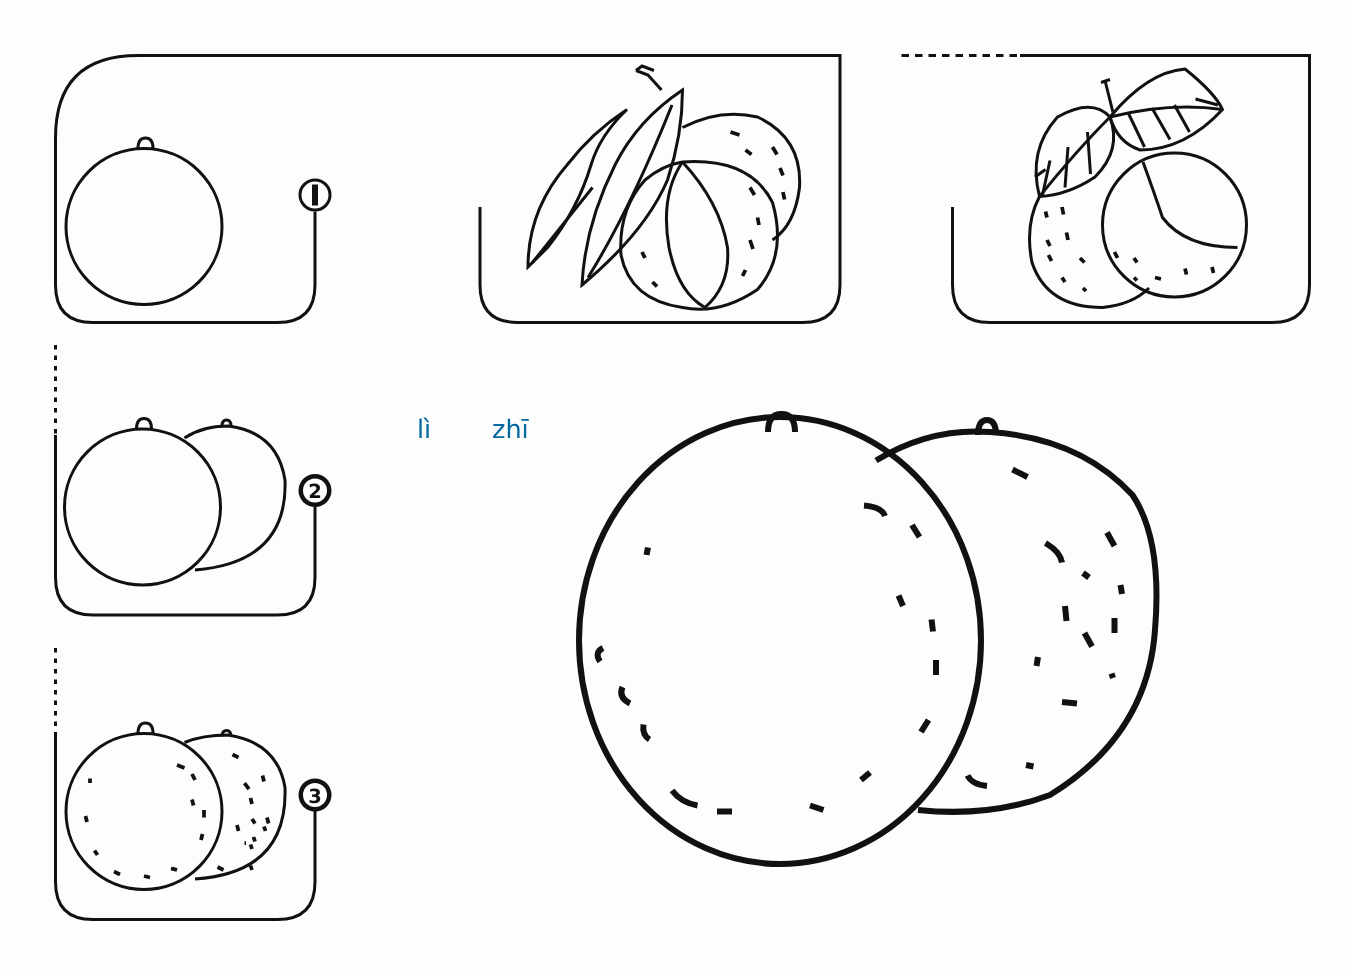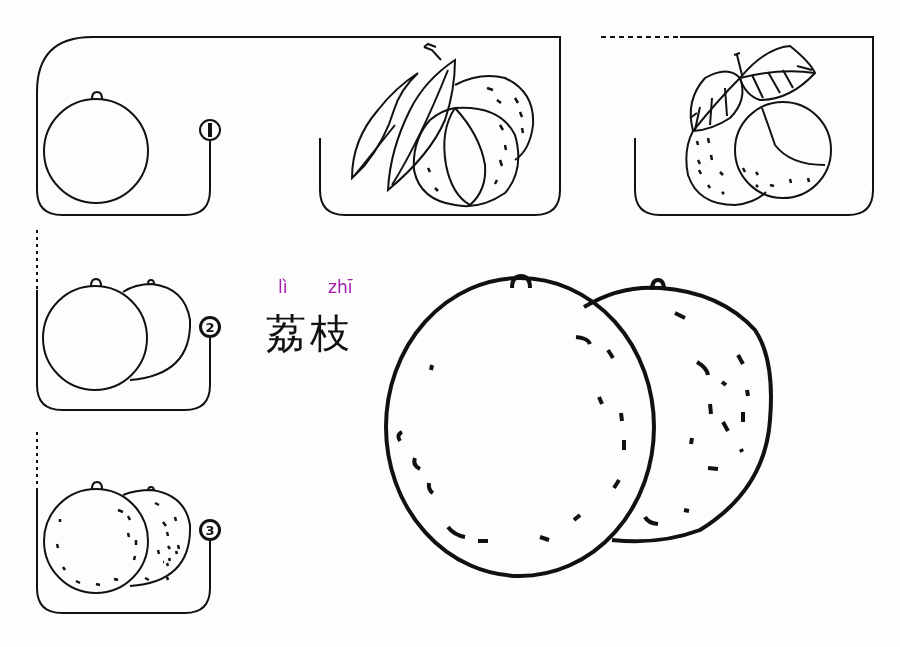--- a/index.html
+++ b/index.html
@@ -2,21 +2,21 @@
 <html><head>
 <meta charset="utf-8">
 <style>
   html,body{margin:0;padding:0;background:#fdfdfd;}
   #canvas{position:relative;width:900px;height:647px;background:#fdfdfd;overflow:hidden;}
   svg{position:absolute;left:0;top:0;}
   .ln{fill:none;stroke:#111;stroke-width:2;}
   .thk{fill:none;stroke:#111;stroke-width:4;}
   .dash{fill:none;stroke:#111;stroke-width:2.5;stroke-linecap:butt;}
   .dashB{fill:none;stroke:#111;stroke-width:4;}
-  .pinyin{position:absolute;font-family:"DejaVu Sans",sans-serif;font-size:17px;color:#a21caf;}
+  .pinyin{position:absolute;font-family:"DejaVu Sans",sans-serif;font-size:17px;color:#0369a1;}
   .hanzi{position:absolute;font-family:"DejaVu Serif",serif;font-size:40px;color:#111;letter-spacing:4px;}
   .num{font-family:"DejaVu Sans",sans-serif;font-weight:bold;font-size:13px;}
 </style>
 </head>
 <body>
 
 <div id="canvas">
 
 <svg width="900" height="647" viewBox="0 0 900 647">
 
@@ -155,15 +155,14 @@
       <path d="M741,449 l1,3"></path>
       <path d="M708,468 l10,1"></path>
       <path d="M684,510 l5,1"></path>
       <path d="M645,517 Q648,523 658,524"></path>
     </g>
   </g>
 </svg>
 
 <div class="pinyin" style="left:278px;top:277px;">lì</div>
 <div class="pinyin" style="left:328px;top:277px;text-align:right;">zhī</div>
-<div class="hanzi" style="left:266px;top:306px;">荔枝</div>
 
 </div>
 
 </body></html>

